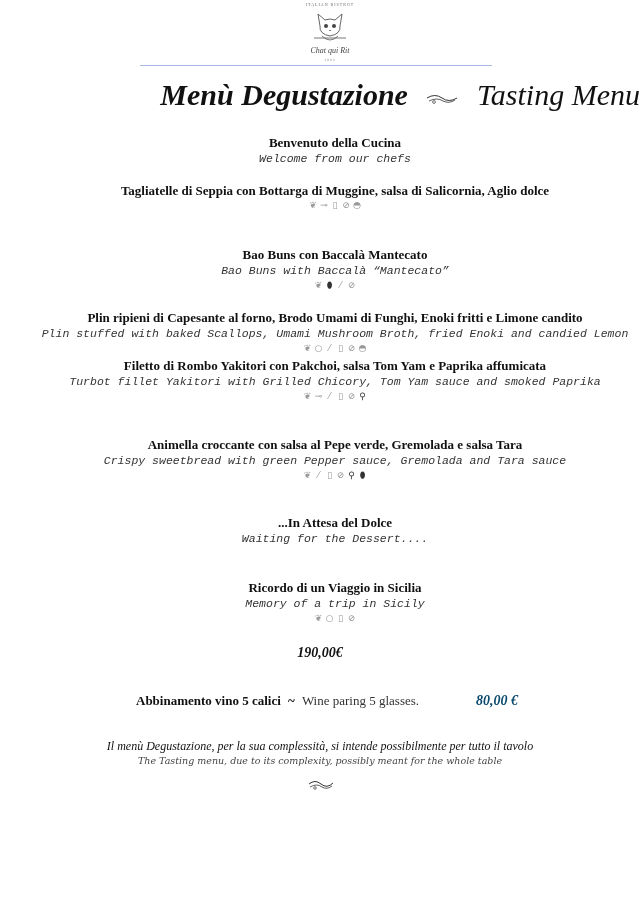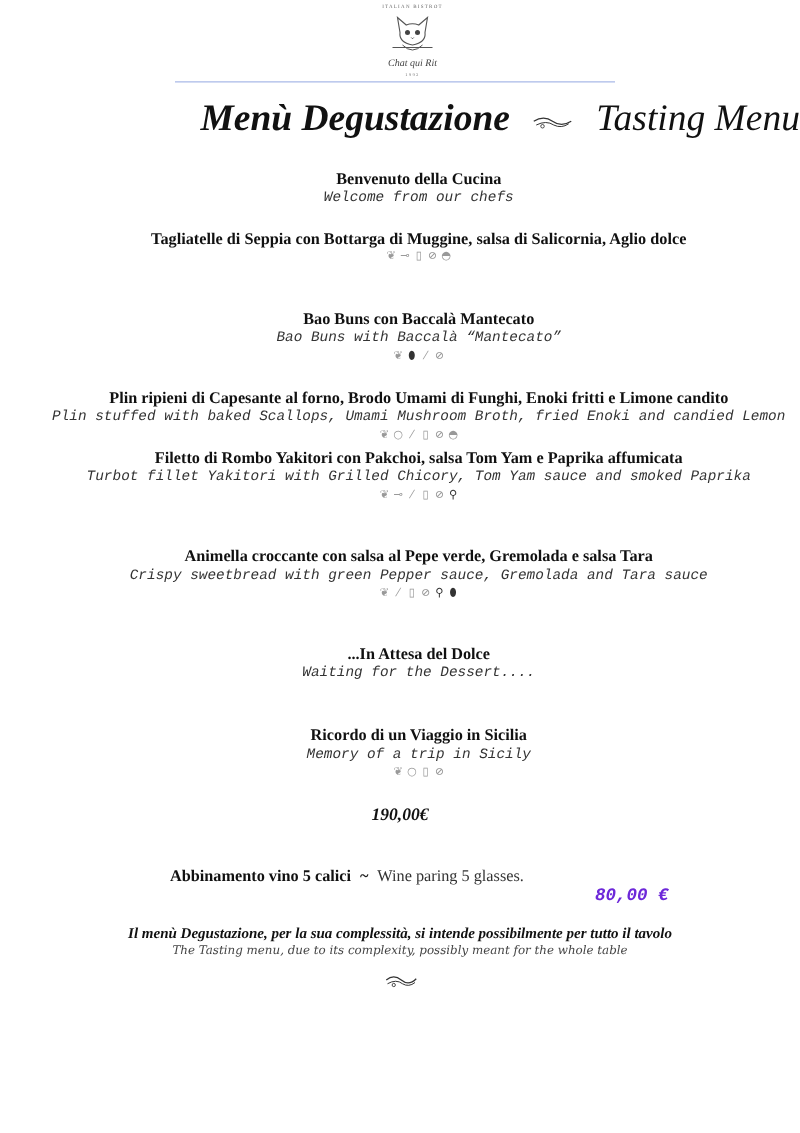--- a/index.html
+++ b/index.html
@@ -149,38 +149,38 @@
       color: #111;
     }
     .wine .w-tilde { font-family: "Liberation Serif", serif; font-weight: bold; margin: 0 3px; }
     .wine .w-en {
       font-family: "Liberation Serif", serif;
       color: #333;
     }
     .wine .w-price {
       position: absolute;
       left: 340px;
-      top: 16px;
-      font-family: Liberation Mono, monospace;
+      top: 0;
+      font-family: Liberation Serif, serif;
       font-style: italic;
       font-weight: bold;
       font-size: 14px;
-      color: #6d28d9;
+      color: #0c4a6e;
     }
     .note {
       position: absolute;
       top: 739px;
       left: 0;
       width: 640px;
       text-align: center;
     }
     .note-it {
       font-family: "Liberation Serif", serif;
       font-style: italic;
-      font-weight: bold;
+      font-weight: normal;
       font-size: 12px;
       line-height: 15px;
       color: #111;
       white-space: nowrap;
     }
     .note-en {
       font-family: "DejaVu Serif", serif;
       font-style: italic;
       font-size: 9.5px;
       line-height: 14px;

